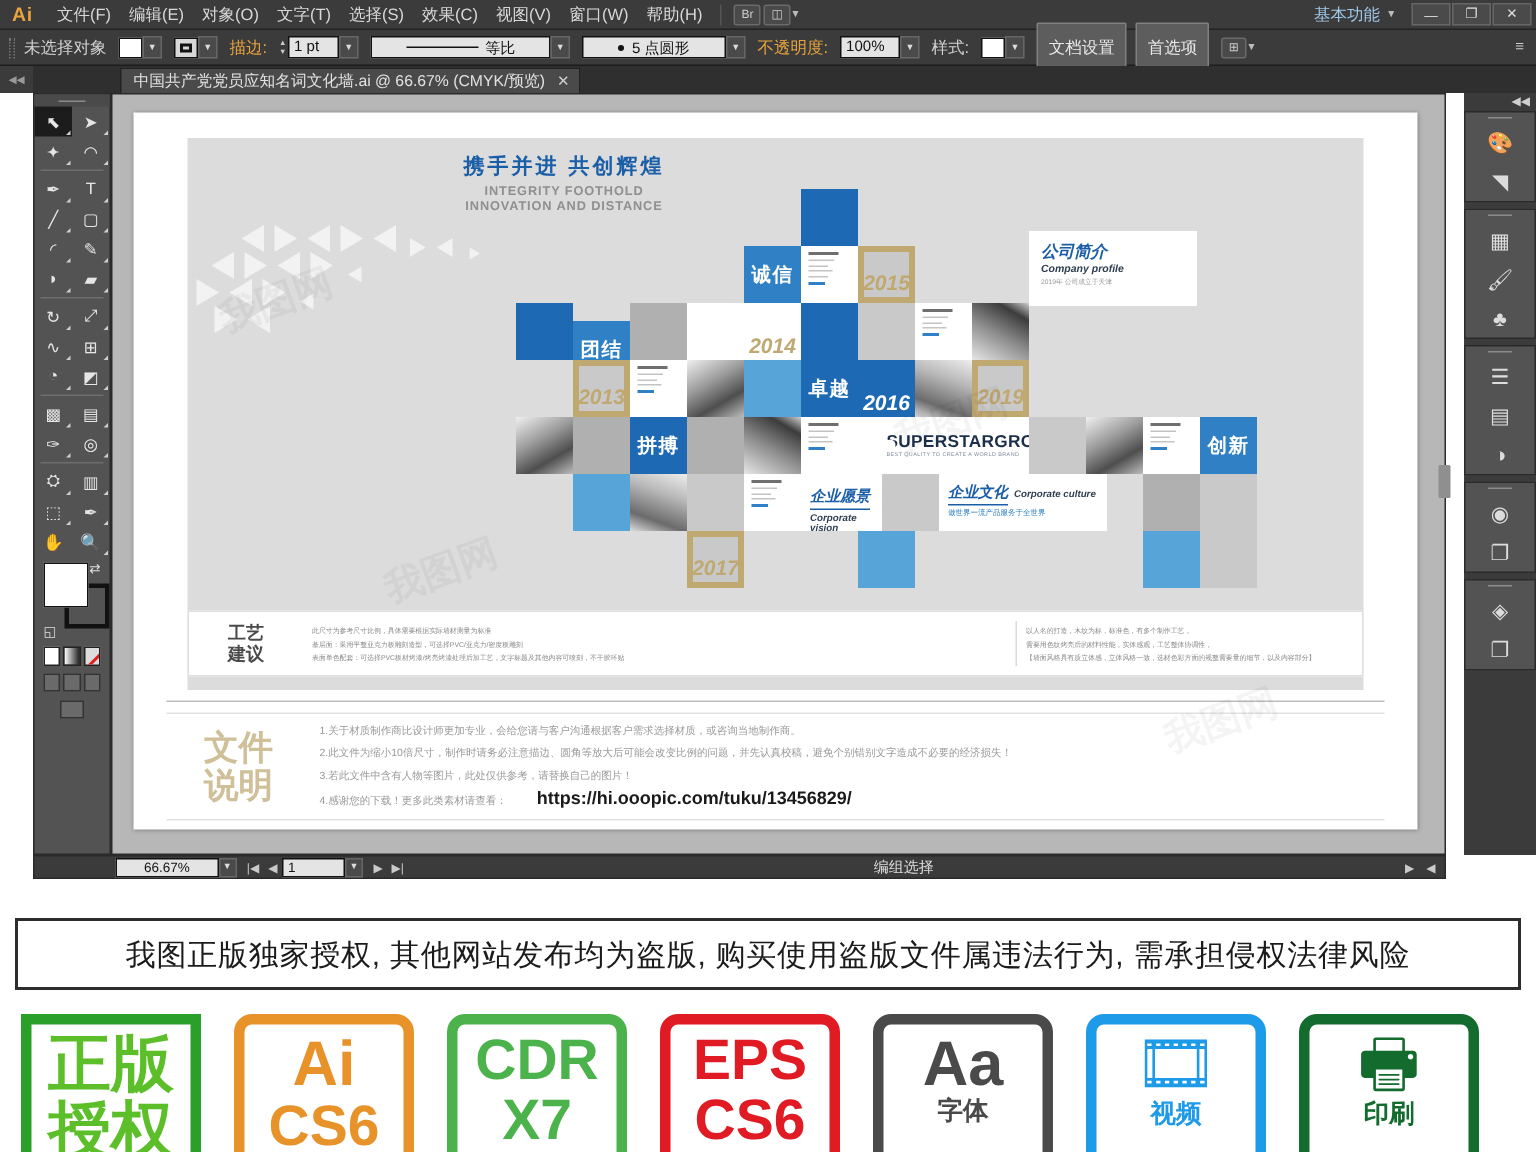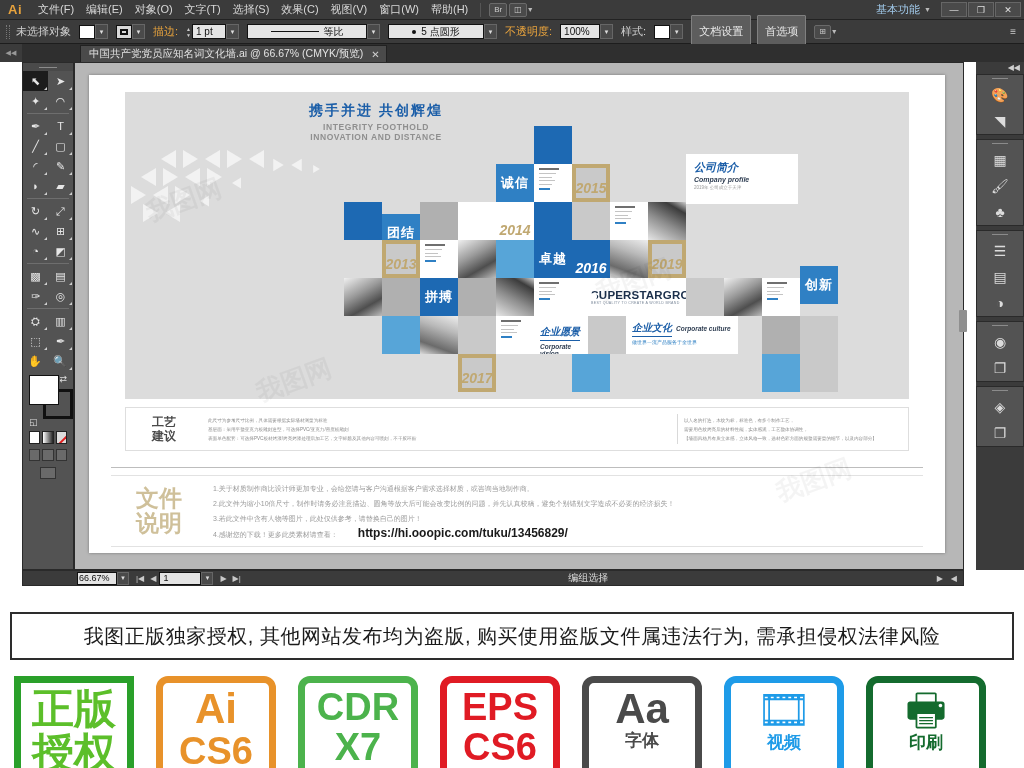--- a/index.html
+++ b/index.html
@@ -133,21 +133,21 @@
   
   .canvas-wrap {
     position: absolute; left: 74px; top: 62px; width: 890px; height: 508px;
     background: #b7b7b7; border: 1px solid #2a2a2a; overflow: hidden;
   }
   .artboard-white {
     position: absolute; left: 14px; top: 12px; width: 856px; height: 478px;
     background: #ffffff; box-shadow: 0 0 3px rgba(0,0,0,.35);
   }
   .art-main {
-    position: absolute; left: 36px; top: 17px; width: 784px; height: 307px;
+    position: absolute; left: 36px; top: 17px; width: 784px; height: 368px;
     background: #dcdcdc; overflow: hidden;
   }
 
   
   .art-headline { position: absolute; left: 126px; top: 10px; text-align: center; width: 250px; }
   .art-headline .cn { color: #1b5ea8; font-size: 14px; font-weight: bold; letter-spacing: 2px; }
   .art-headline .en1 { color: #8f8f8f; font-size: 8.5px; font-weight: bold; letter-spacing: .6px; margin-top: 2px; }
   .art-headline .en2 { color: #8f8f8f; font-size: 8.5px; font-weight: bold; letter-spacing: .6px; }
 
   
@@ -243,21 +243,21 @@
 
   
   .statusbar {
     position: absolute; left: 22px; top: 570px; width: 942px; height: 16px;
     background: #3b3b3b; border: 1px solid #2a2a2a; display: flex; align-items: center;
     padding: 0 2px;
   }
   .sb-gap { width: 52px; }
   .sb-zoom {
     height: 13px; min-width: 40px; background: #e4e4e4; border: 1px solid #111;
-    color: #111; font-size: 9px; display: flex; align-items: center; padding: 0 1px;
+    color: #111; font-size: 9px; display: flex; align-items: center; padding: 0 18px;
   }
   .sb-dd { width: 12px; height: 13px; background: #4a4a4a; border: 1px solid #666;
     display:flex; align-items:center; justify-content:center; color:#ddd; font-size:6px; margin-right:4px;}
   .sb-nav { color: #c9c9c9; font-size: 8px; padding: 0 3px; }
   .sb-page {
     height: 13px; width: 42px; background: #e4e4e4; border: 1px solid #111;
     color: #111; font-size: 9px; display: flex; align-items: center; padding: 0 3px;
   }
   .sb-status { flex: 1; text-align: center; color: #dcdcdc; font-size: 10px; }
   .sb-arrow { color: #c9c9c9; font-size: 8px; padding: 0 4px; }
@@ -547,21 +547,21 @@
           </div>
           <div class="cell c-gray2" style="left:561px;top:186px;width:38px;height:38px"></div>
           <div class="cell c-photo" style="left:599px;top:186px;width:38px;height:38px"></div>
           <div class="cell txtcard" style="left:637px;top:186px;width:38px;height:38px">
             <div class="tc-h"></div>
               <div class="tc-l"></div>
               <div class="tc-l s"></div>
               <div class="tc-l m"></div>
               <div class="tc-b"></div>
           </div>
-          <div class="cell c-blue cell-word" style="left:675px;top:174px;width:38px;height:38px">创新</div>
+          <div class="cell c-blue cell-word" style="left:675px;top:186px;width:38px;height:38px">创新</div>
 
           <div class="cell c-blue3" style="left:257px;top:224px;width:38px;height:38px"></div>
           <div class="cell c-photo3" style="left:295px;top:224px;width:38px;height:38px"></div>
           <div class="cell c-gray2" style="left:333px;top:224px;width:38px;height:38px"></div>
           <div class="cell txtcard" style="left:371px;top:224px;width:38px;height:38px">
             <div class="tc-h"></div>
               <div class="tc-l"></div>
               <div class="tc-l s"></div>
               <div class="tc-l m"></div>
               <div class="tc-b"></div>

